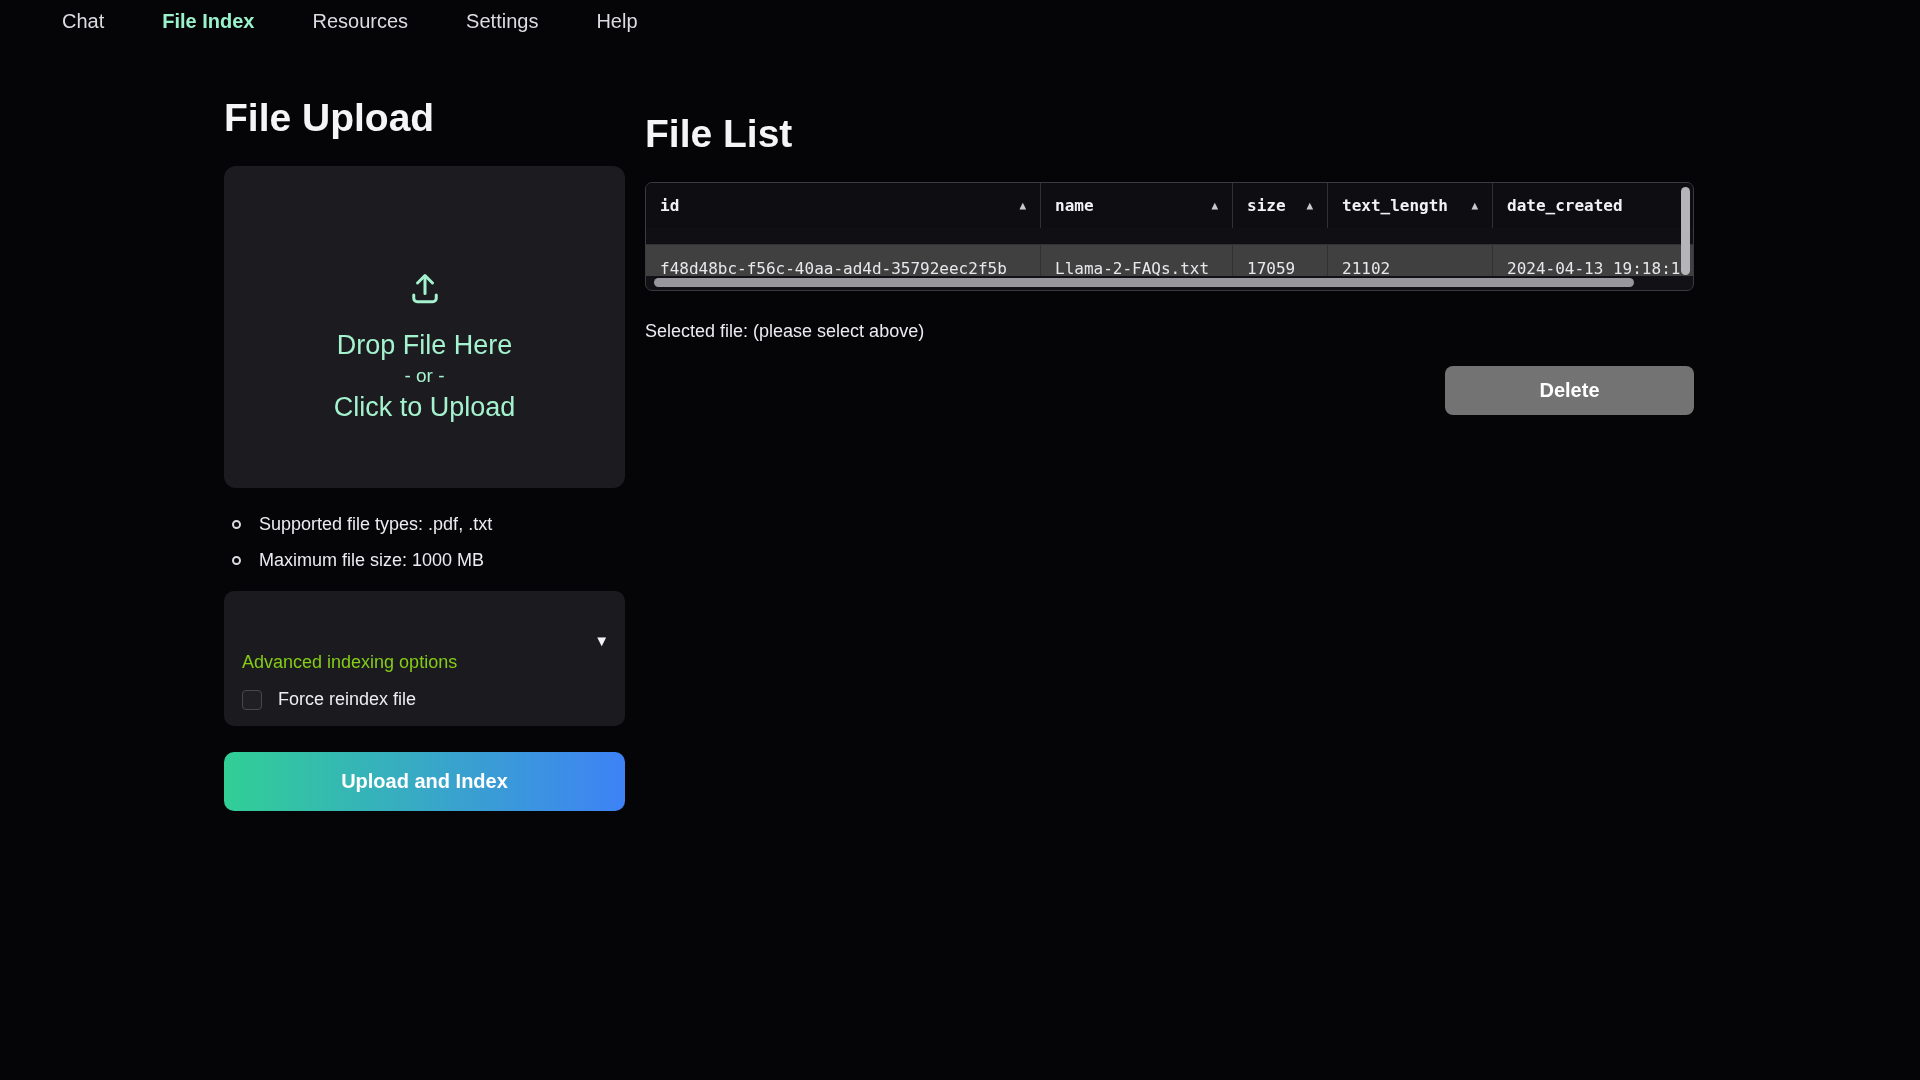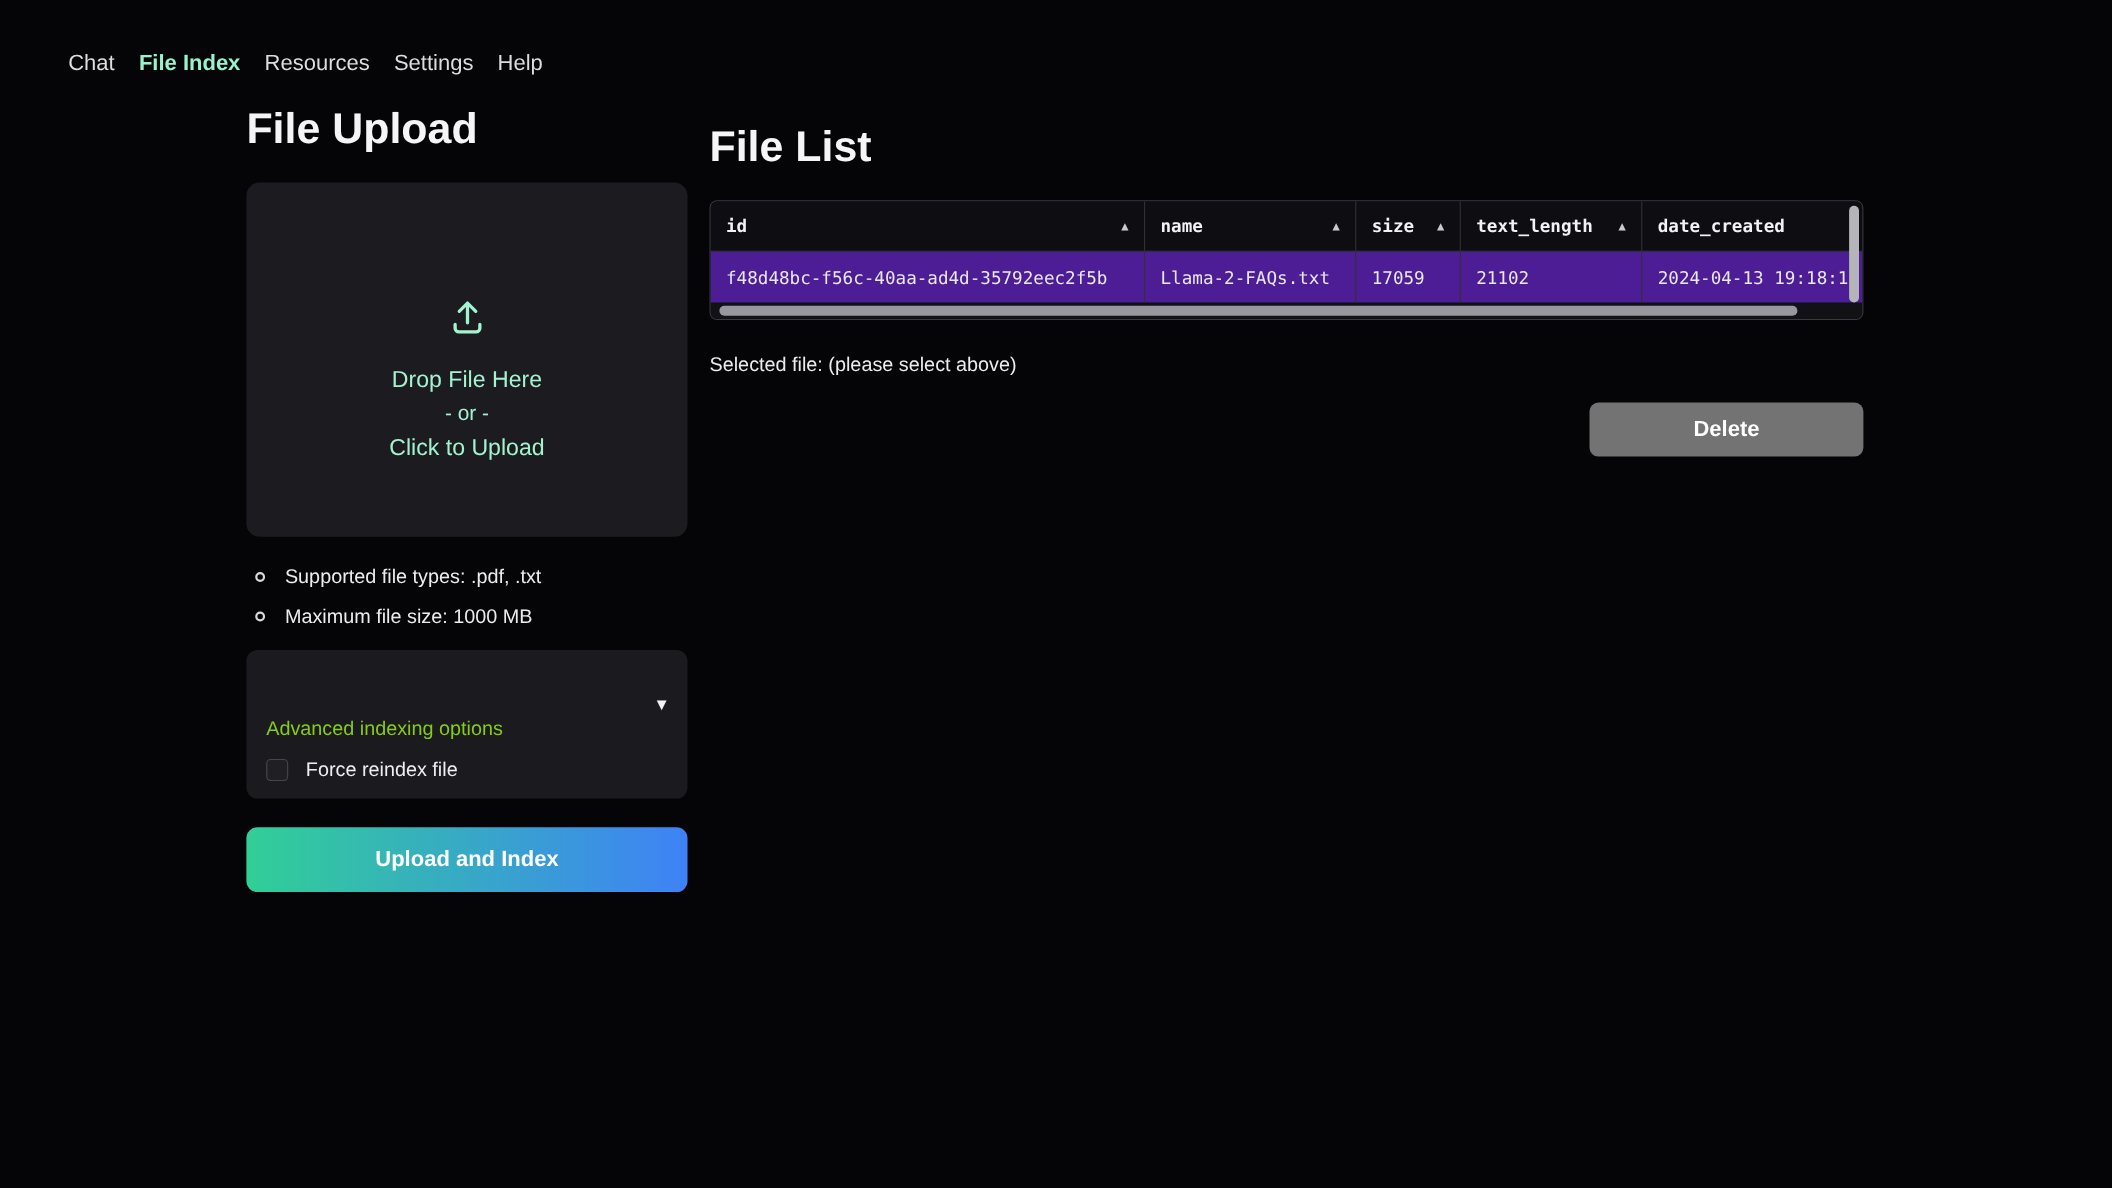--- a/index.html
+++ b/index.html
@@ -1,34 +1,34 @@
 <!DOCTYPE html>
 <html><head>
 <meta charset="utf-8">
 <style>
   * { margin: 0; padding: 0; box-sizing: border-box; }
   html, body { width: 1920px; height: 1080px; background: #050507; overflow: hidden; }
   body { font-family: "Liberation Sans", sans-serif; color: #f3f3f5; position: relative; }
 
   
-  .topnav { display: flex; align-items: flex-end; gap: 22px; padding: 10px 0 0 62px; height: 70px; }
+  .topnav { display: flex; align-items: flex-start; gap: 58px; padding: 10px 0 0 62px; height: 70px; }
   .tab { font-size: 20px; font-weight: 500; color: #dcdce1; cursor: pointer; white-space: nowrap; }
   .tab.active { color: #9af2cd; font-weight: 600; }
 
   
   .left-panel  { position: absolute; left: 224px; top: 96px;  width: 401px; }
   .right-panel { position: absolute; left: 645px; top: 112px;  width: 1049px; }
   .panel-title { font-size: 39px; font-weight: 600; color: #f5f5f7; margin-bottom: 26px; }
 
   
   .dropzone { width: 401px; height: 322px; background: #1c1c20; border-radius: 12px;
               display: flex; flex-direction: column; align-items: center; justify-content: center;
               padding-top: 40px; cursor: pointer; }
   .upload-icon { margin-bottom: 18px; }
-  .dz-line1, .dz-line3 { color: #a4f2ce; font-size: 21px; line-height: 32px; }
+  .dz-line1, .dz-line3 { color: #a4f2ce; font-size: 27px; line-height: 32px; }
   .dz-line2 { color: #a4f2ce; font-size: 19px; line-height: 30px; }
 
   
   .notes { margin: 26px 0 0 8px; }
   .note-row { display: flex; align-items: center; margin-bottom: 15px; }
   .bullet { width: 9px; height: 9px; border: 2px solid #d9d9de; border-radius: 50%;
             flex: 0 0 auto; margin-right: 18px; }
   .note-text { font-size: 18px; color: #ececf0; }
 
   
@@ -46,21 +46,21 @@
   .upload-btn { margin-top: 26px; width: 401px; height: 59px; border: none; border-radius: 10px;
                 background: linear-gradient(90deg, #31cf96 0%, #3e82f6 100%);
                 color: #ffffff; font-family: "Liberation Sans", sans-serif;
                 font-size: 20px; font-weight: 700; cursor: pointer; }
 
   
   .table-wrap { position: relative; width: 1049px; height: 109px;
                 border: 1px solid #3a3a41; border-radius: 7px; overflow: hidden; background: #101014; }
   .t-row { display: grid; grid-template-columns: 395px 192px 95px 165px 1fr; }
   .t-head { background: #0e0e12; height: 45px; }
-  .t-data { background: #4c1d95; height: 47px; border-top: 1px solid #303036; }
+  .t-data { background: #404040; height: 47px; border-top: 1px solid #303036; margin-top: 16px; }
   .t-cell { display: flex; align-items: center; padding: 0 14px; overflow: hidden;
             white-space: nowrap; border-right: 1px solid #303036;
             font-family: "DejaVu Sans Mono", monospace; font-size: 16px; color: #e8e8ec; }
   .t-cell:last-child { border-right: none; }
   .t-head .t-cell { font-weight: 700; color: #f2f2f5; justify-content: space-between; cursor: pointer; }
   .sort-arrow { font-size: 11px; color: #c9c9ce; margin-left: 10px; }
 
   .vscroll { position: absolute; top: 4px; right: 3px; width: 9px; height: 88px;
              background: #b4b4b9; border-radius: 5px; cursor: pointer; }
   .hscroll-track { position: absolute; left: 0; right: 0; bottom: 0; height: 14px; background: #121216; }

